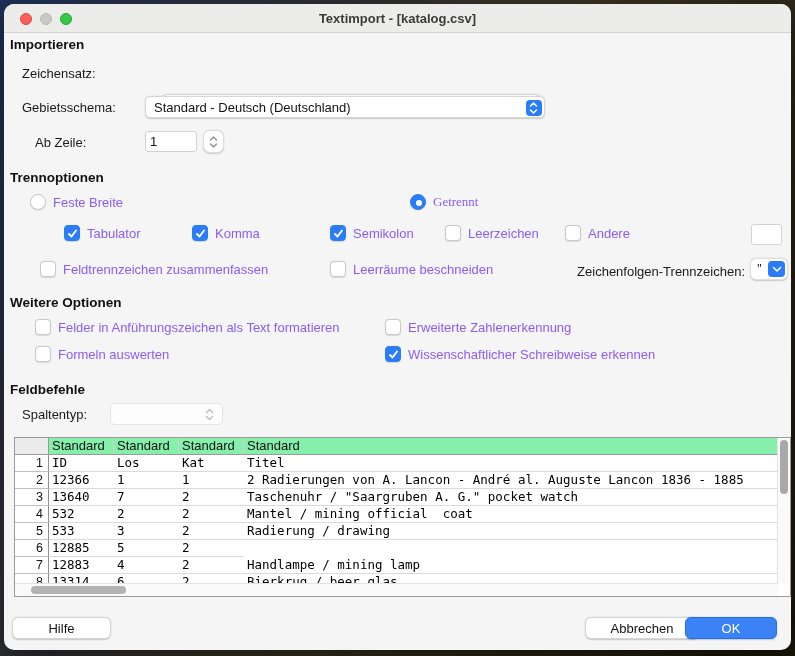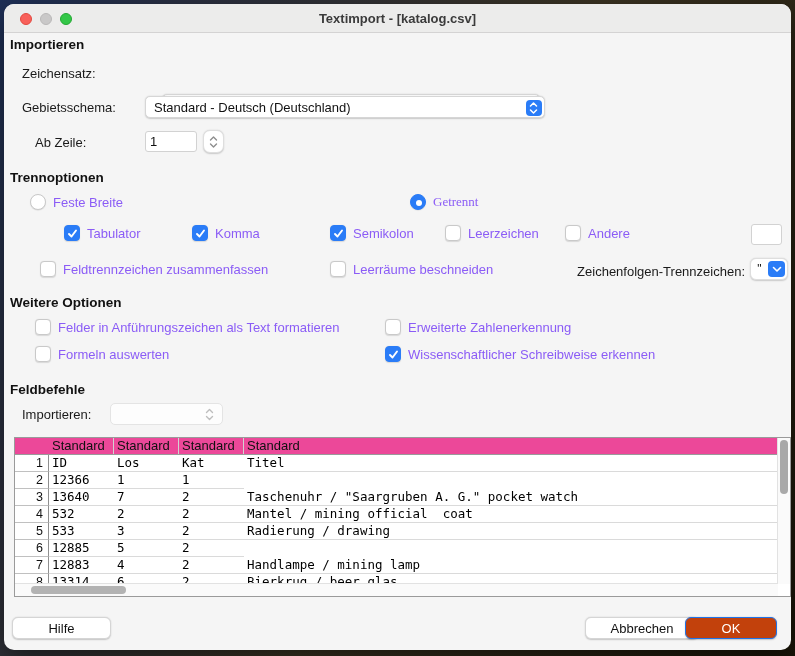--- a/index.html
+++ b/index.html
@@ -90,21 +90,21 @@
 
   
   #opt-grid { position:absolute; left:31px; top:314px; display:grid; grid-template-columns:350px auto; row-gap:9px; }
 
   
   .preview {
     position:absolute; left:10px; top:433px; width:777px; height:160px;
     background:#fff; border:1px solid #9a9a9a;
   }
   .grid-area { position:absolute; left:0; top:0; width:763px; height:146px; overflow:hidden; }
-  .grid-header { display:flex; height:17px; background:#ec4899; border-bottom:1px solid #9a9a9a;align-items:center; }
+  .grid-header { display:flex; height:17px; background:#86efac; border-bottom:1px solid #9a9a9a; }
   .gh-corner { width:34px; border-right:1px solid #9a9a9a; background:#ececec; flex:0 0 34px;}
   .gh-cell {
     font-size:13px; color:#111; padding-left:3px; border-right:1px solid #d2d2d2;
     white-space:nowrap; overflow:hidden; line-height:16px;
   }
   .grid-row { display:flex; height:17px; }
   .g-num {
     width:34px; flex:0 0 34px; text-align:right; padding-right:5px; font-size:12.5px; color:#111;
     border-right:1px solid #8f8f8f; border-bottom:1px solid #c0c0c0; line-height:16px;
   }
@@ -121,21 +121,21 @@
   .vthumb { position:absolute; left:2px; top:2px; width:8px; height:54px; background:#a9a9a9; border-radius:4px; }
   .hscroll { position:absolute; left:0; bottom:0; width:763px; height:13px; background:#fafafa; border-top:1px solid #e2e2e2; }
   .hthumb { position:absolute; left:16px; top:2px; width:95px; height:8px; background:#b3b3b3; border-radius:4px; }
 
   
   .btn-bottom {
     position:absolute; top:613px; height:22px; border-radius:6px; background:#fff;
     border:1px solid #d5d5d5; box-shadow:0 .5px 1.5px rgba(0,0,0,.2);
     font-size:13px; color:#111; text-align:center; line-height:21px;
   }
-  .btn-bottom.primary { background:#c2410c; border-color:#1f73e8; color:#fff; }
+  .btn-bottom.primary { background:#3b82f6; border-color:#1f73e8; color:#fff; }
 </style>
 </head>
 <body>
 
 <div class="dialog">
 
   <div class="titlebar">
     <div class="lights">
       <span class="light red"></span>
       <span class="light gray"></span>
@@ -275,21 +275,21 @@
           <svg width="11" height="11" viewBox="0 0 11 11">
             <polyline points="2,6 4.5,8.5 9,2.5" fill="none" stroke="#fff" stroke-width="1.9" stroke-linecap="round" stroke-linejoin="round"></polyline>
           </svg>
         </span>
         <span class="cb-label">Wissenschaftlicher Schreibweise erkennen</span>
       </label>
     </div>
 
   <div class="sec-title" style="top:378px;">Feldbefehle</div>
   <div class="row" style="left:18px; top:399px;">
-    <span class="lbl">Importieren:</span>
+    <span class="lbl">Spaltentyp:</span>
   </div>
   <div class="select disabled" style="left:106px; top:399px; width:113px;">
     <span></span>
     <span class="plainstep">
       <svg width="9" height="13" viewBox="0 0 9 13">
           <polyline points="1.5,4.5 4.5,1.5 7.5,4.5" fill="none" stroke="#bdbdbd" stroke-width="1.4" stroke-linecap="round" stroke-linejoin="round"></polyline>
           <polyline points="1.5,8.5 4.5,11.5 7.5,8.5" fill="none" stroke="#bdbdbd" stroke-width="1.4" stroke-linecap="round" stroke-linejoin="round"></polyline>
         </svg>
     </span>
   </div>
@@ -309,20 +309,21 @@
             <div class="g-cell w1">ID</div>
             <div class="g-cell w2">Los</div>
             <div class="g-cell w3">Kat</div>
             <div class="g-cell w4">Titel</div>
           </div>
           <div class="grid-row">
             <div class="g-num">2</div>
             <div class="g-cell w1">12366</div>
             <div class="g-cell w2">1</div>
             <div class="g-cell w3">1</div>
+            <div class="g-cell w4">2 Radierungen von A. Lancon - André al. Auguste Lancon 1836 - 1885</div>
           </div>
           <div class="grid-row">
             <div class="g-num">3</div>
             <div class="g-cell w1">13640</div>
             <div class="g-cell w2">7</div>
             <div class="g-cell w3">2</div>
             <div class="g-cell w4">Taschenuhr / "Saargruben A. G." pocket watch</div>
           </div>
           <div class="grid-row">
             <div class="g-num">4</div>

